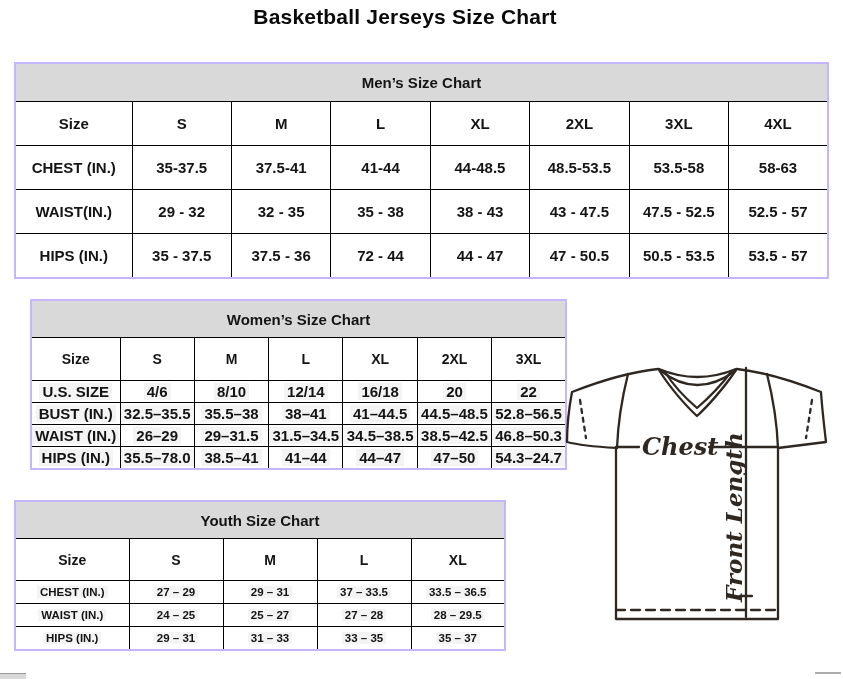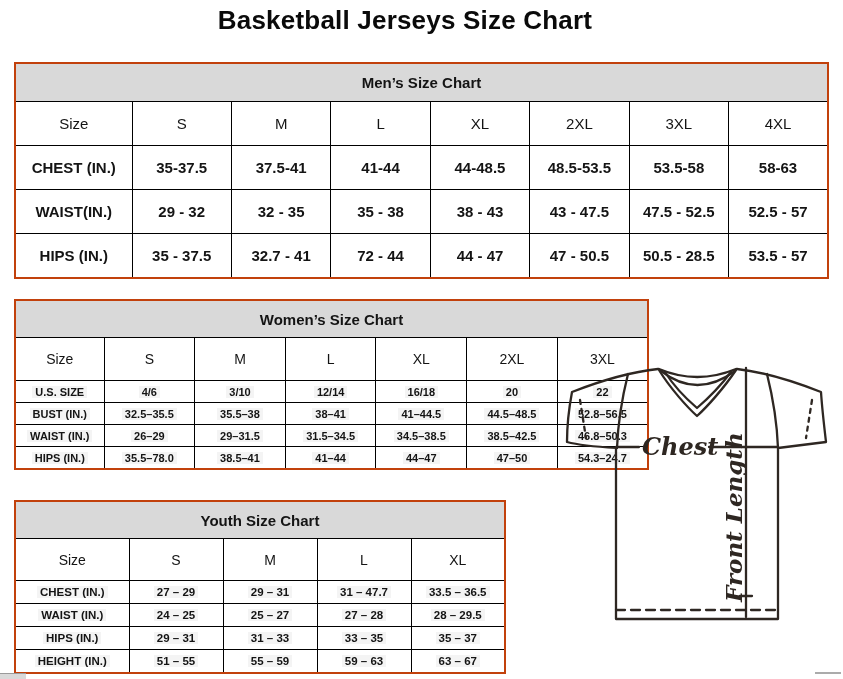--- a/index.html
+++ b/index.html
@@ -1,36 +1,36 @@
 <!DOCTYPE html>
 <html><head>
 <meta charset="utf-8">
 <style>
   html,body{margin:0;padding:0;background:#ffffff;}
   #page{position:relative;width:843px;height:679px;background:#ffffff;overflow:hidden;
         font-family:"Liberation Sans",sans-serif;color:#111;}
   .page-title{position:absolute;top:5px;left:0;width:810px;text-align:center;
-        font-size:26px;font-weight:700;color:#0a0a0a;letter-spacing:0.2px;}
+        font-size:21px;font-weight:700;color:#0a0a0a;letter-spacing:0.2px;}
 
   table.tbl{position:absolute;border-collapse:collapse;table-layout:fixed;
-        border:2px solid #c2410c;background:#fff;}
+        border:2px solid #c4b5fd;background:#fff;}
   table.tbl td{border:1px solid #000;text-align:center;vertical-align:middle;
         padding:0;color:#141414;overflow:hidden;white-space:nowrap;}
   tr.t-title td{background:#d9d9d9;font-weight:700;font-size:15px;height:36px;}
-  tr.hdr td{font-weight:400;}
+  tr.hdr td{font-weight:700;}
   tr.data td{font-weight:700;}
 
   table.men{left:14px;top:62px;width:815px;}
   .men tr.t-title td{height:37px;}
   .men tr.hdr td{height:43px;font-size:15px;}
   .men tr.data td{height:43px;font-size:15px;}
 
-  table.women{left:14px;top:299px;width:635px;}
+  table.women{left:30px;top:299px;width:537px;}
   .women tr.hdr td{height:42px;font-size:14px;}
-  .women tr.data td{height:21px;font-size:11px;}
+  .women tr.data td{height:21px;font-size:15px;}
 
   table.youth{left:14px;top:500px;width:492px;}
   .youth tr.hdr td{height:41px;font-size:14px;}
   .youth tr.data td{height:22px;font-size:11.5px;}
 
   .women tr.data .v,.youth tr.data .v{background:#f4f4f4;padding:0 3px;}
 
   #jersey-diagram{position:absolute;left:560px;top:358px;width:280px;height:275px;}
 
   .frag-left{position:absolute;left:0;top:673px;width:26px;height:6px;
@@ -85,25 +85,25 @@
           <td><span class="v">32 - 35</span></td>
           <td><span class="v">35 - 38</span></td>
           <td><span class="v">38 - 43</span></td>
           <td><span class="v">43 - 47.5</span></td>
           <td><span class="v">47.5 - 52.5</span></td>
           <td><span class="v">52.5 - 57</span></td>
         </tr>
         <tr class="data">
           <td class="lab"><span class="v">HIPS (IN.)</span></td>
           <td><span class="v">35 - 37.5</span></td>
-          <td><span class="v">32.7 - 41</span></td>
+          <td><span class="v">37.5 - 36</span></td>
           <td><span class="v">72 - 44</span></td>
           <td><span class="v">44 - 47</span></td>
           <td><span class="v">47 - 50.5</span></td>
-          <td><span class="v">50.5 - 28.5</span></td>
+          <td><span class="v">50.5 - 53.5</span></td>
           <td><span class="v">53.5 - 57</span></td>
         </tr>
       </tbody>
   </table>
 
   <table class="tbl women">
     <colgroup>
         <col style="width:89px">
         <col>
         <col>
@@ -121,21 +121,21 @@
           <td>S</td>
           <td>M</td>
           <td>L</td>
           <td>XL</td>
           <td>2XL</td>
           <td>3XL</td>
         </tr>
         <tr class="data">
           <td class="lab"><span class="v">U.S. SIZE</span></td>
           <td><span class="v">4/6</span></td>
-          <td><span class="v">3/10</span></td>
+          <td><span class="v">8/10</span></td>
           <td><span class="v">12/14</span></td>
           <td><span class="v">16/18</span></td>
           <td><span class="v">20</span></td>
           <td><span class="v">22</span></td>
         </tr>
         <tr class="data">
           <td class="lab"><span class="v">BUST (IN.)</span></td>
           <td><span class="v">32.5–35.5</span></td>
           <td><span class="v">35.5–38</span></td>
           <td><span class="v">38–41</span></td>
@@ -180,44 +180,37 @@
           <td>Size</td>
           <td>S</td>
           <td>M</td>
           <td>L</td>
           <td>XL</td>
         </tr>
         <tr class="data">
           <td class="lab"><span class="v">CHEST (IN.)</span></td>
           <td><span class="v">27 – 29</span></td>
           <td><span class="v">29 – 31</span></td>
-          <td><span class="v">31 – 47.7</span></td>
+          <td><span class="v">37 – 33.5</span></td>
           <td><span class="v">33.5 – 36.5</span></td>
         </tr>
         <tr class="data">
           <td class="lab"><span class="v">WAIST (IN.)</span></td>
           <td><span class="v">24 – 25</span></td>
           <td><span class="v">25 – 27</span></td>
           <td><span class="v">27 – 28</span></td>
           <td><span class="v">28 – 29.5</span></td>
         </tr>
         <tr class="data">
           <td class="lab"><span class="v">HIPS (IN.)</span></td>
           <td><span class="v">29 – 31</span></td>
           <td><span class="v">31 – 33</span></td>
           <td><span class="v">33 – 35</span></td>
           <td><span class="v">35 – 37</span></td>
         </tr>
-        <tr class="data">
-          <td class="lab"><span class="v">HEIGHT (IN.)</span></td>
-          <td><span class="v">51 – 55</span></td>
-          <td><span class="v">55 – 59</span></td>
-          <td><span class="v">59 – 63</span></td>
-          <td><span class="v">63 – 67</span></td>
-        </tr>
       </tbody>
   </table>
 
   <svg id="jersey-diagram" viewBox="0 0 280 275" xmlns="http://www.w3.org/2000/svg">
     <g fill="none" stroke="#2e2722" stroke-width="2.3" stroke-linecap="round" stroke-linejoin="round">
 
       <path d="M98,11 C70,14 35,25 12,34 C9,50 7,67 7,84 C22,88 40,89 57,90
                L56,90 L56,261 L218,261 L218,90 L266,84
                C264,67 262,50 261,34 C238,25 204,14 177,11"></path>
 

